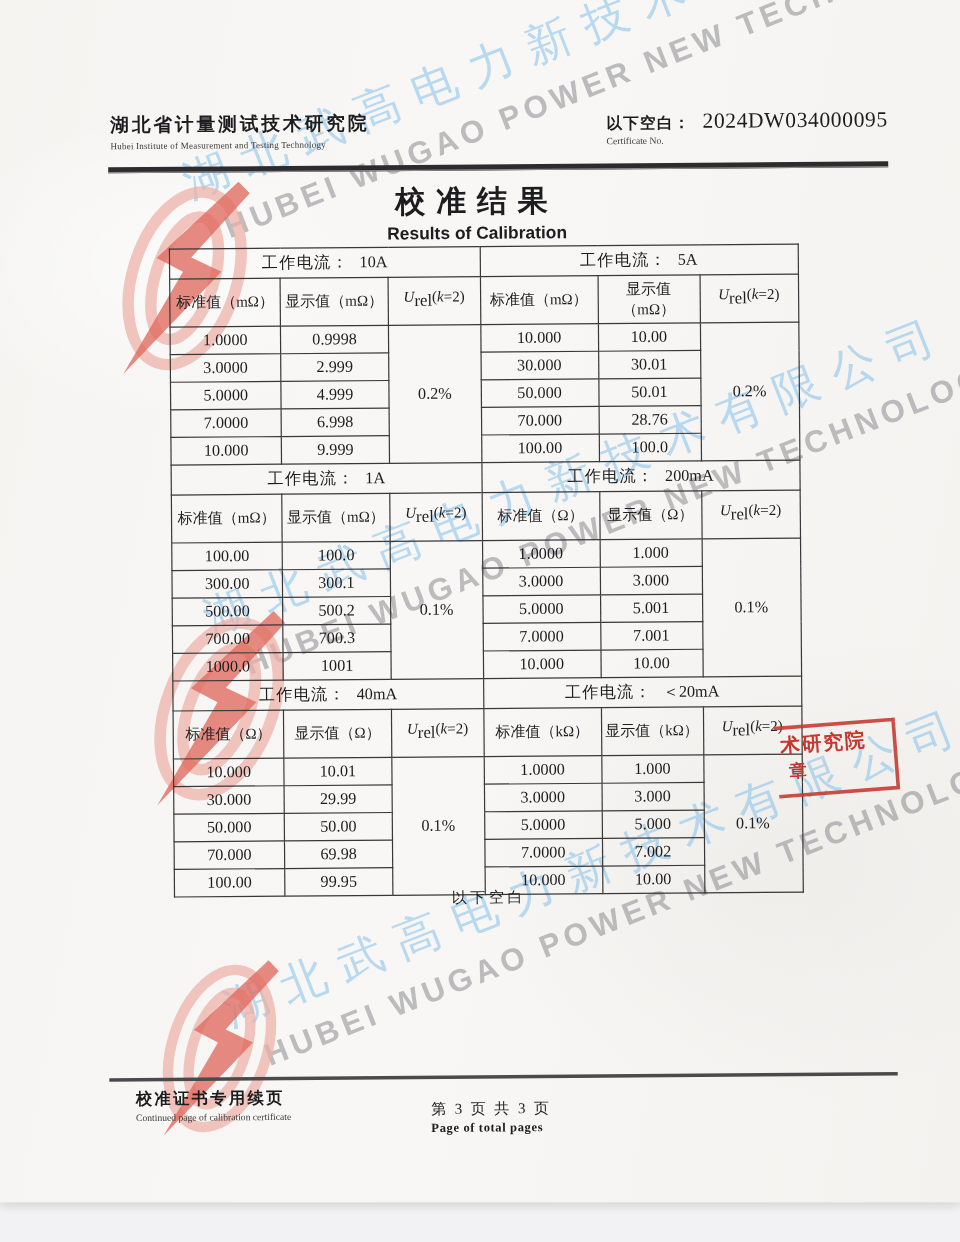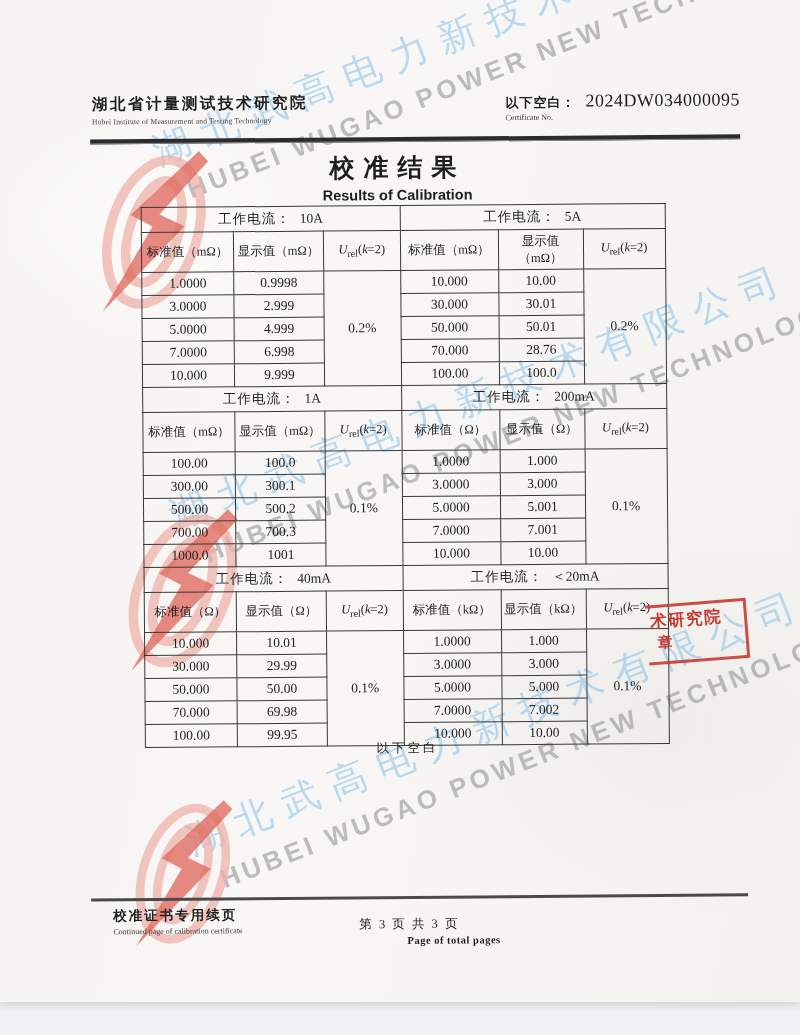--- a/index.html
+++ b/index.html
@@ -36,38 +36,38 @@
   .tables{position:absolute;left:143px;top:205px;display:flex;z-index:2;}
   table{border-collapse:collapse;table-layout:fixed;}
   td{border:1.5px solid #38383a;text-align:center;vertical-align:middle;padding:0;background:transparent;}
   .tbl-left tr>td:last-child{border-right:none;}
   .trow td{height:24px;font-size:13.5px;}
   .cond-label{letter-spacing:1px;margin-top:23px;}
   .cond-value{margin-left:9px;text-align:right;}
   .hrow td{height:39px;font-size:12.5px;white-space:pre-line;line-height:1.35;}
   .drow td{height:22px;font-size:13.5px;}
   .urel-h i{font-family:"Liberation Serif",serif;}
-  .urel-h sub{font-size:10px;}
+  .urel-h sub{font-size:14px;}
   .urel-v{font-size:13.5px;}
 
   .below-blank{position:absolute;left:143px;top:740px;width:525px;text-align:center;font-size:12.5px;letter-spacing:3px;z-index:2;}
 
   
   .stamp{position:absolute;left:646px;top:604px;width:98px;height:54px;border:3px solid rgba(197,55,47,.88);border-left:none;transform:rotate(-4deg);z-index:3;color:#c5372f;}
   .stamp-l1{font-size:16.5px;letter-spacing:1.5px;margin:3px 0 0 4px;font-weight:600;}
   .stamp-l2{font-size:14.5px;margin:1px 0 0 10px;font-weight:600;}
 
   
   .f-rule{position:absolute;left:88px;top:896px;width:657px;height:2.5px;background:#4a4a4c;z-index:2;}
   .f-left{position:absolute;left:110px;top:905px;z-index:2;}
   .f-left-cn{font-size:13.5px;font-weight:600;letter-spacing:2px;}
   .f-left-en{font-size:8px;color:#3a3a3c;margin-top:2px;}
   .f-page{position:absolute;left:356px;top:916px;z-index:2;}
   .f-page-cn{font-size:12.5px;letter-spacing:2px;}
-  .f-page-en{font-size:10.5px;font-weight:700;margin-top:2px;letter-spacing:.5px;margin-left:48px;}
+  .f-page-en{font-size:10.5px;font-weight:700;margin-top:2px;letter-spacing:.5px;}
 </style>
 </head>
 <body>
 
 <div class="page">
   <div class="paper"></div>
   <div class="inner">
 
     <div class="wm" style="left:148px;top:128px;">
       <span class="cn">湖北武高电力新技术有限公司</span>

